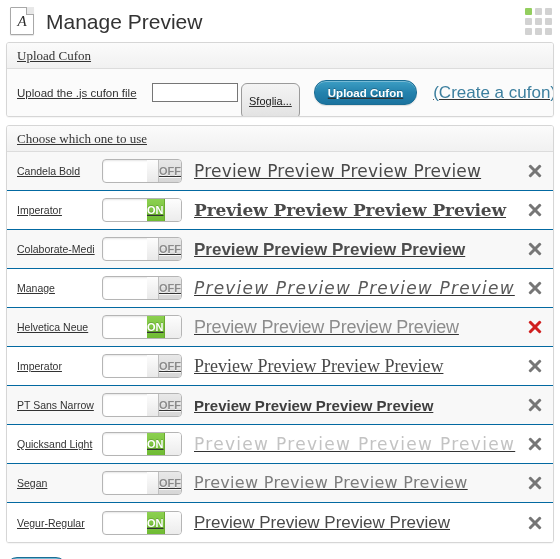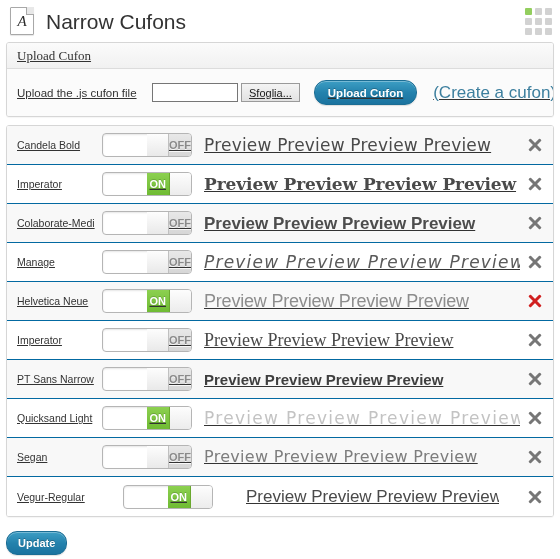--- a/index.html
+++ b/index.html
@@ -117,25 +117,25 @@
   }
   .file-input .field {
     width: 86px;
     background: #ffffff;
     border: 1px solid #767676;
     box-sizing: border-box;
   }
   .file-input .browse {
     margin-left: 3px;
     min-width: 50px;
-    padding: 0 7px;
+    padding: 17px 7px;
     box-sizing: border-box;
     background: linear-gradient(to bottom, #f4f4f4, #e2e2e2);
     border: 1px solid #9a9a9a;
-    border-radius: 0;
+    border-radius: 6px;
     font-size: 11px;
     color: #1a1a1a;
     display: flex;
     align-items: center;
     justify-content: center;
     white-space: nowrap;
   }
   .btn-blue {
     margin-left: 14px;
     height: 23px;
@@ -168,34 +168,34 @@
   .font-row {
     display: flex;
     align-items: center;
     height: 39px;
     padding: 0 9px 0 10px;
     border-bottom: 1px solid #0369a1;
     box-sizing: border-box;
     background: #ffffff;
   }
   .font-row.alt { background: #f8f8f8; }
-  .font-row:last-child { border-bottom: none; gap: 21px; }
+  .font-row:last-child { border-bottom: none; }
 
   .font-name {
     width: 85px;
     flex: none;
     font-size: 10.5px;
     color: #333333;
     white-space: nowrap;
     overflow: hidden;
   }
 
   
   .toggle {
-    width: 90px;
+    width: 80px;
     height: 24px;
     flex: none;
     border: 1px solid #b5b5b5;
     border-radius: 4px;
     background: #ffffff;
     display: flex;
     overflow: hidden;
     box-sizing: border-box;
     cursor: pointer;
     box-shadow: inset 0 1px 2px rgba(0,0,0,.10);
@@ -294,21 +294,21 @@
     cursor: pointer;
   }
 </style>
 </head>
 <body>
 
 <div class="page-header">
   <div class="doc-icon">
     <span>A</span>
   </div>
-  <div class="page-title">Narrow Cufons</div>
+  <div class="page-title">Manage Preview</div>
   <div class="grid-icon">
     <i class="on"></i>
     <i></i>
     <i></i>
     <i></i>
     <i></i>
     <i></i>
     <i></i>
     <i></i>
     <i></i>
@@ -322,20 +322,21 @@
     <div class="file-input">
       <div class="field"></div>
       <div class="browse">Sfoglia...</div>
     </div>
     <div class="btn-blue">Upload Cufon</div>
     <a class="create-link" href="#">(Create a cufon)</a>
   </div>
 </div>
 
 <div class="panel">
+  <div class="panel-head">Choose which one to use</div>
   <div class="rows" id="rows-host">
       <div class="font-row alt">
         <div class="font-name">Candela Bold</div>
         <div class="toggle off">
           <div class="seg knob"></div>
           <div class="seg lab">OFF</div>
         </div>
         <div class="preview pv-candela">Preview Preview Preview Preview</div>
         <div class="delete-x"></div>
       </div>

